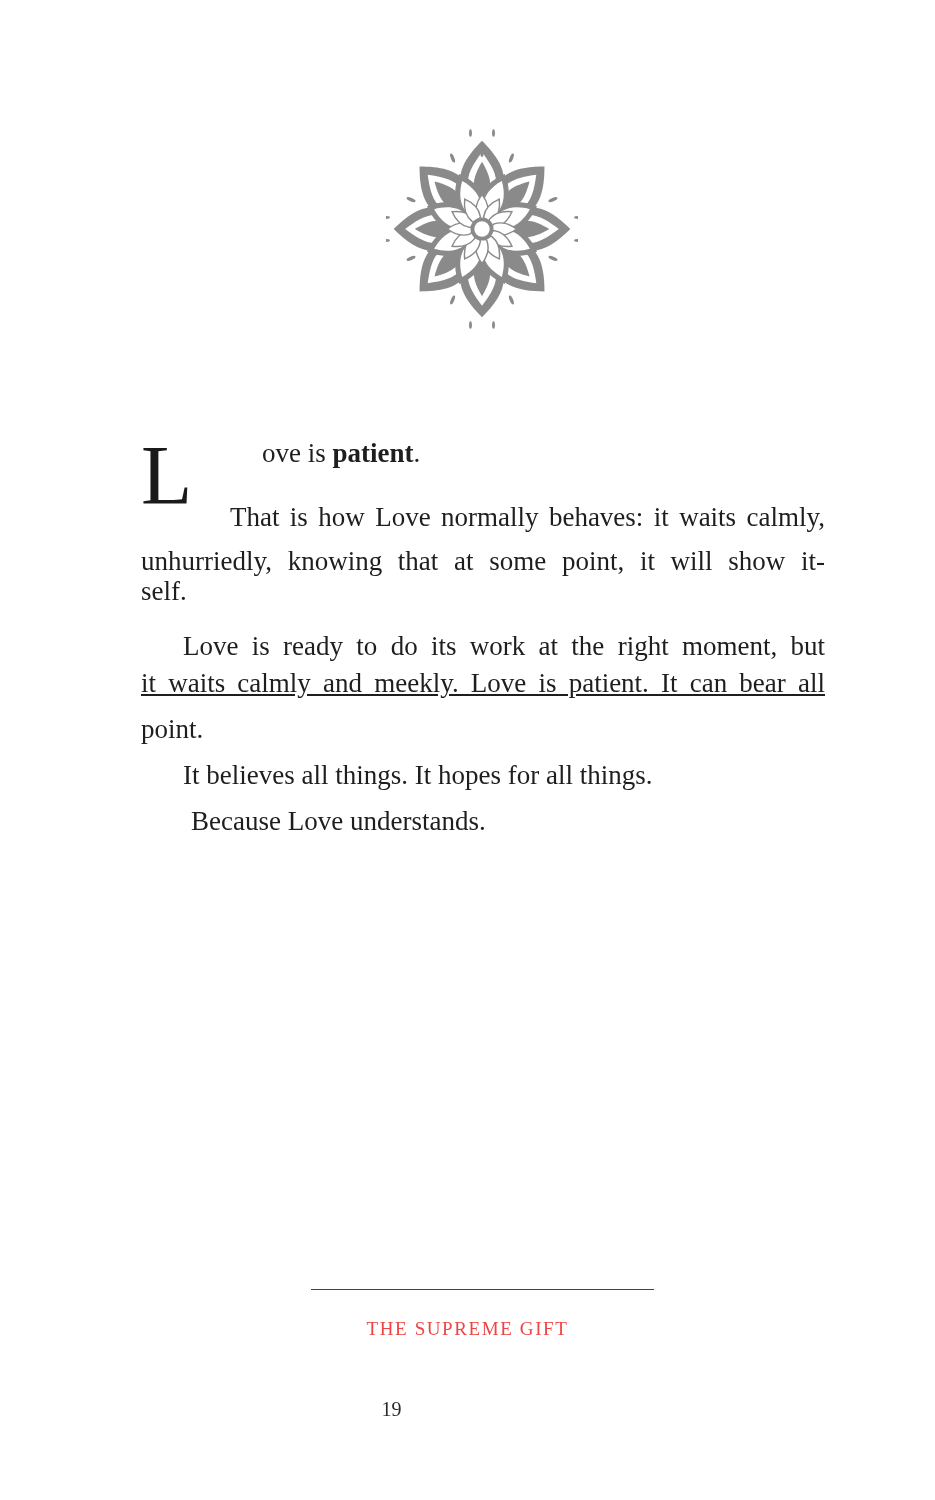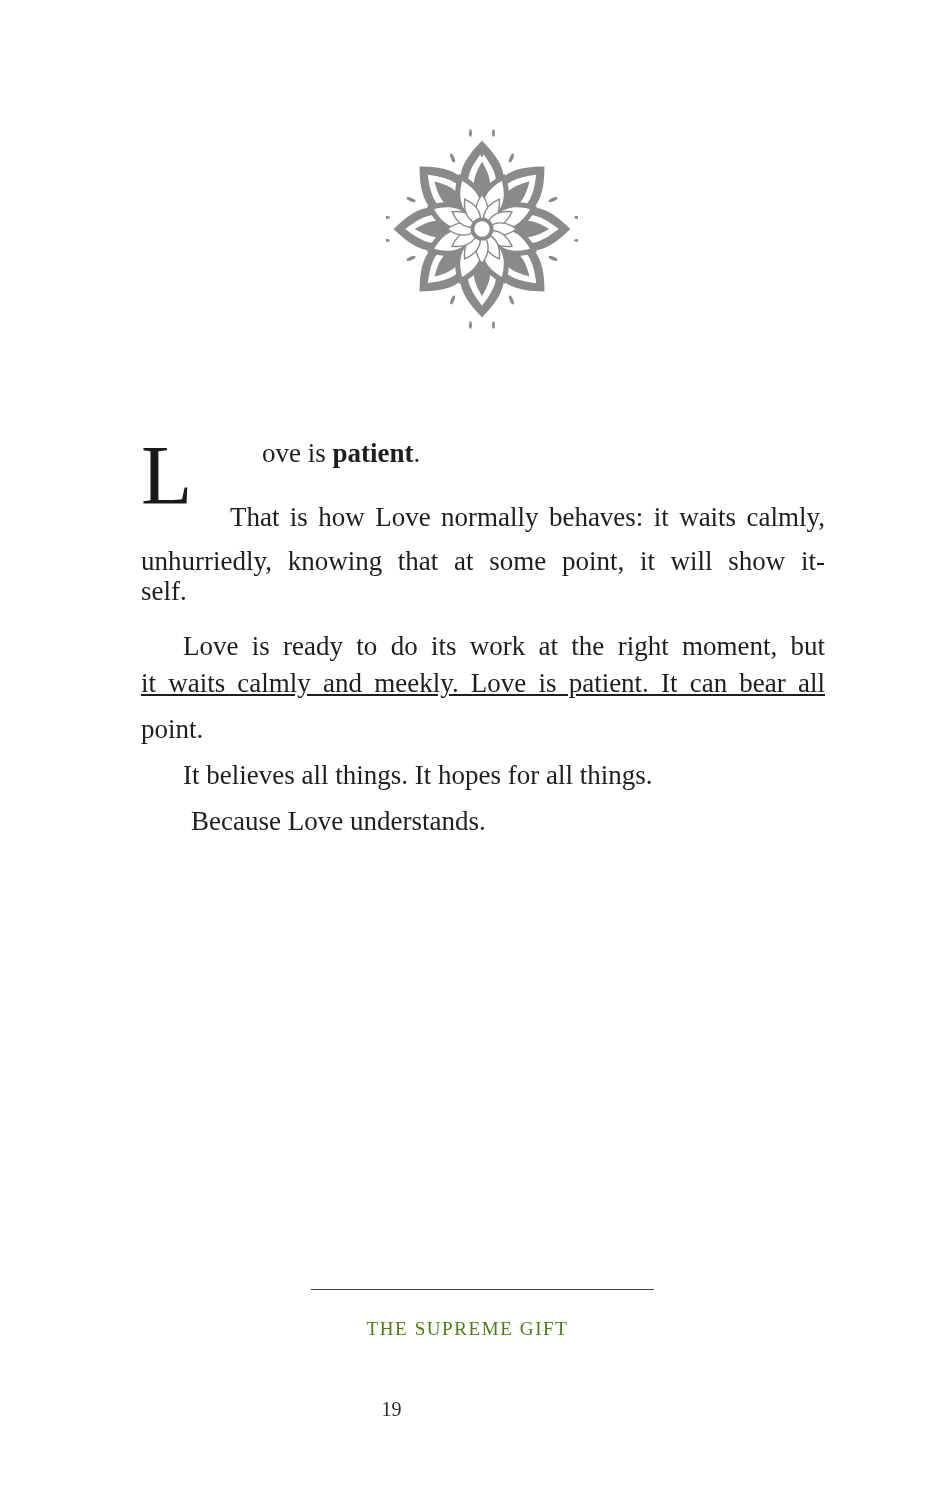--- a/index.html
+++ b/index.html
@@ -21,21 +21,21 @@
     position: absolute; left: 141px; top: 438px;
     font-size: 84px; line-height: 76px; color: #1a1a1a;
   }
   .bold { font-weight: bold; }
   .rule {
     position: absolute; left: 311px; top: 1289px; width: 343px; height: 0;
     border-top: 1.5px solid #444;
   }
   .running-title {
     position: absolute; left: 0; width: 935px; top: 1318px;
-    text-align: center; font-size: 19px; letter-spacing: 1.6px; color: #4d7c0f;
+    text-align: center; font-size: 19px; letter-spacing: 1.6px; color: #ef4444;
   }
   .page-number {
     position: absolute; left: 0; width: 783px; top: 1398px;
     text-align: center; font-size: 20px; color: #2a2a2a;
   }
 </style>
 </head>
 <body>
 
 <div class="ornament">

